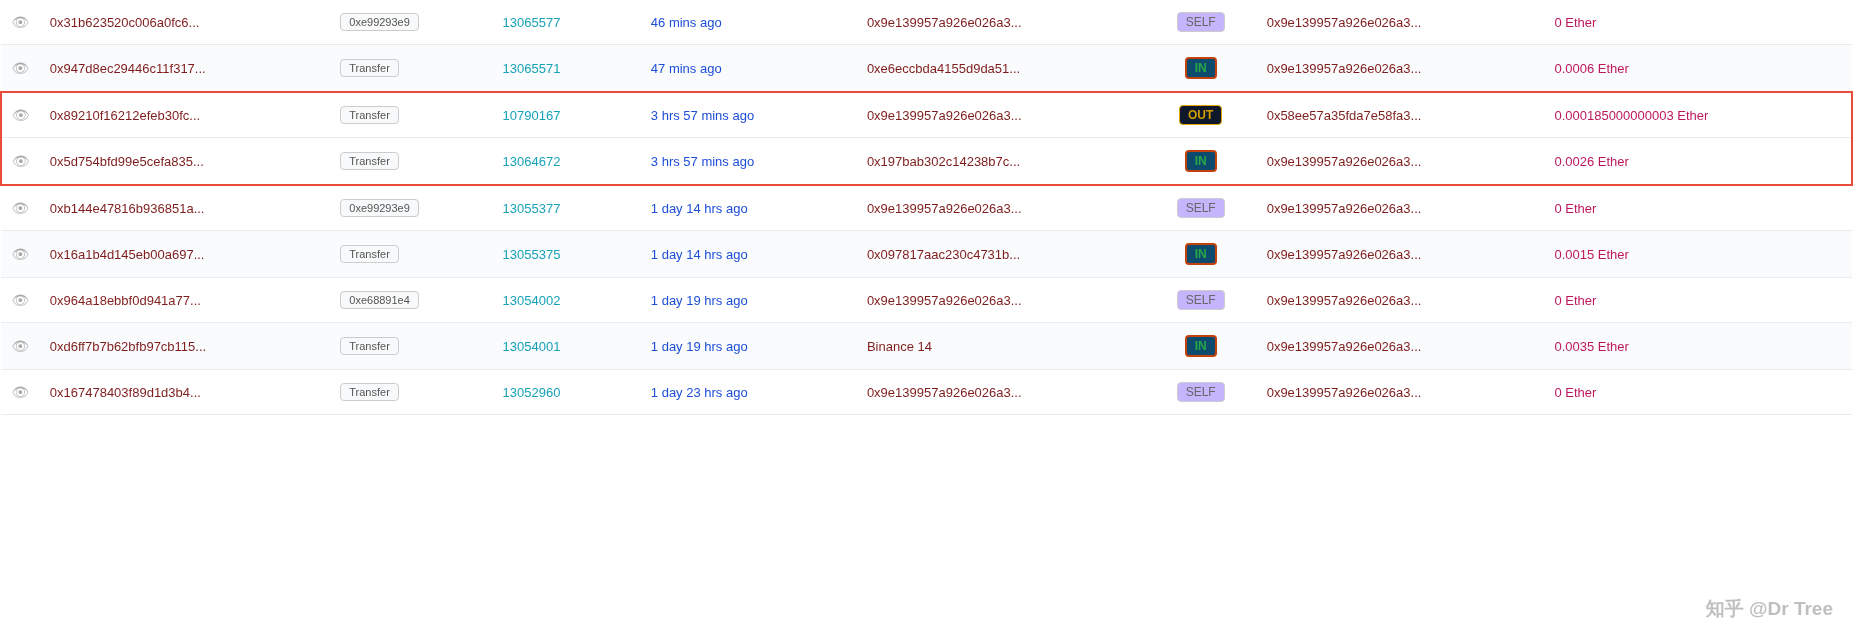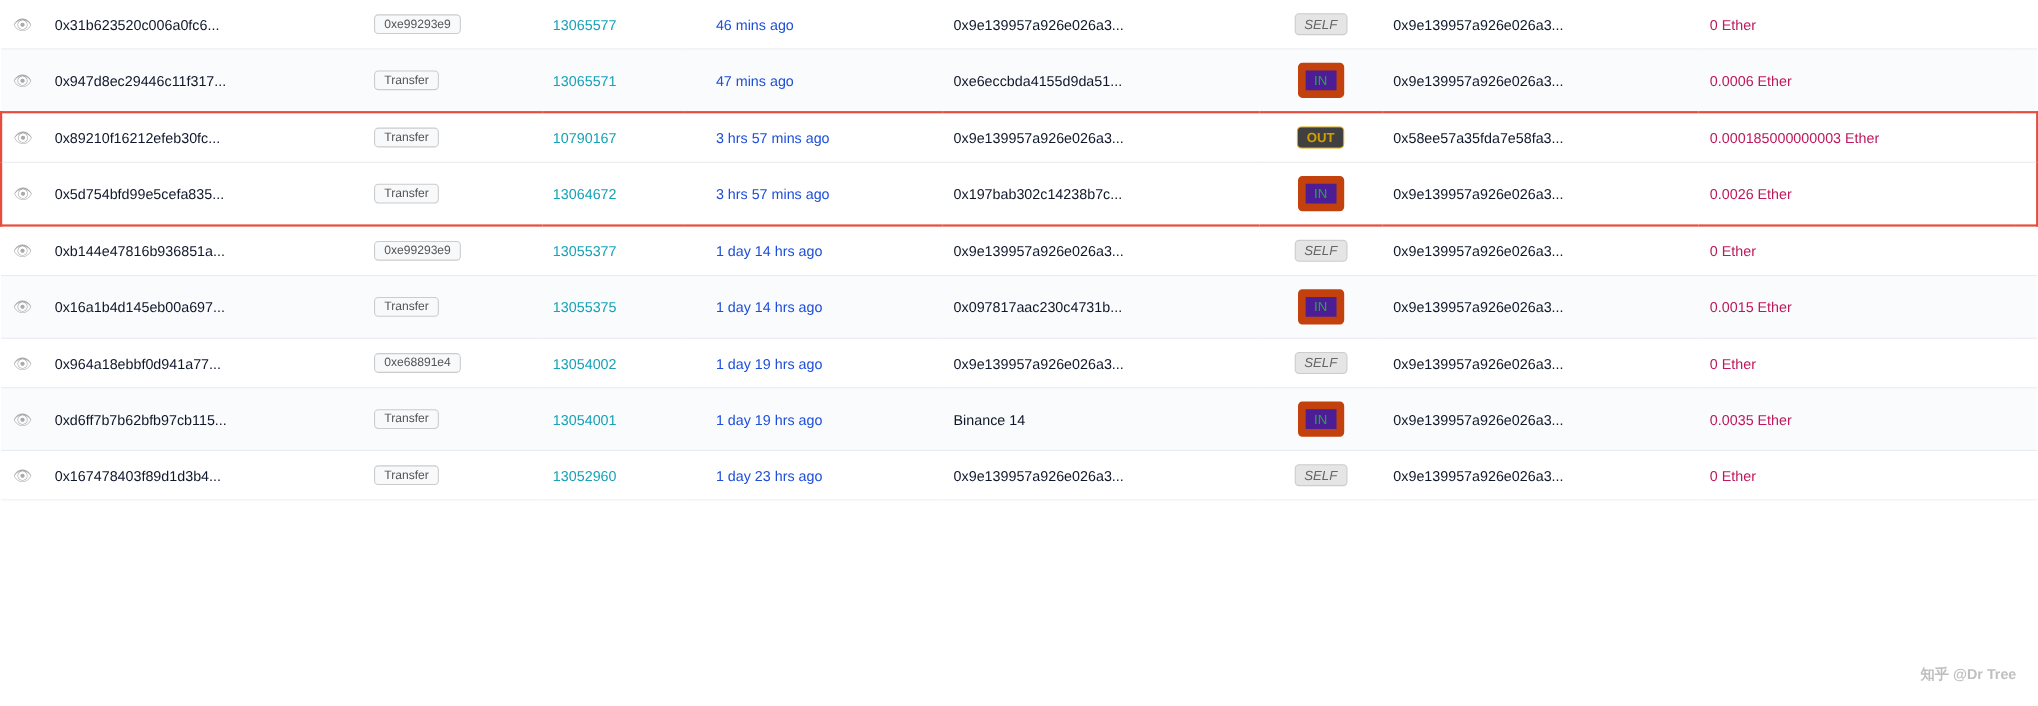--- a/index.html
+++ b/index.html
@@ -20,68 +20,67 @@
       padding: 12px 10px;
       vertical-align: middle;
       white-space: nowrap;
     }
     .eye-icon {
       color: #aaa;
       font-size: 14px;
       cursor: pointer;
     }
     .tx-link {
-      color: #0f172a;
+      color: #7f1d1d;
       text-decoration: none;
     }
     .badge {
       display: inline-block;
       padding: 2px 8px;
       border-radius: 4px;
       font-size: 12px;
       font-weight: 500;
       border: 1px solid #ccc;
       color: #555;
       background: #f8f9fa;
     }
     .badge-self {
-      background: #e5e5e5;
+      background: #c4b5fd;
       border: 1px solid #ccc;
       color: #666;
-      font-style: italic;
     }
     .badge-in {
-      background: #4c1d95;
-      border: 7px solid #c2410c;
+      background: #0c4a6e;
+      border: 2px solid #c2410c;
       color: #28a745;
-      font-weight: normal;
+      font-weight: bold;
     }
     .badge-out {
-      background: #404040;
+      background: #0f172a;
       border: 1px solid #e0a800;
       color: #d39e00;
       font-weight: bold;
     }
     .block-link {
       color: #17a2b8;
       text-decoration: none;
     }
     .age-text {
       color: #1d4ed8;
       margin-left: 20px;
     }
     .amount-text {
       color: #be185d;
     }
     
     .watermark {
       position: fixed;
       bottom: 20px;
       right: 20px;
-      font-size: 13px;
+      font-size: 19px;
       color: rgba(180, 180, 180, 0.85);
       font-weight: bold;
       pointer-events: none;
       z-index: 999;
     }
     tbody tr:nth-child(odd) {
       background: #fff;
     }
     tbody tr:nth-child(even) {
       background: #fafbfc;

